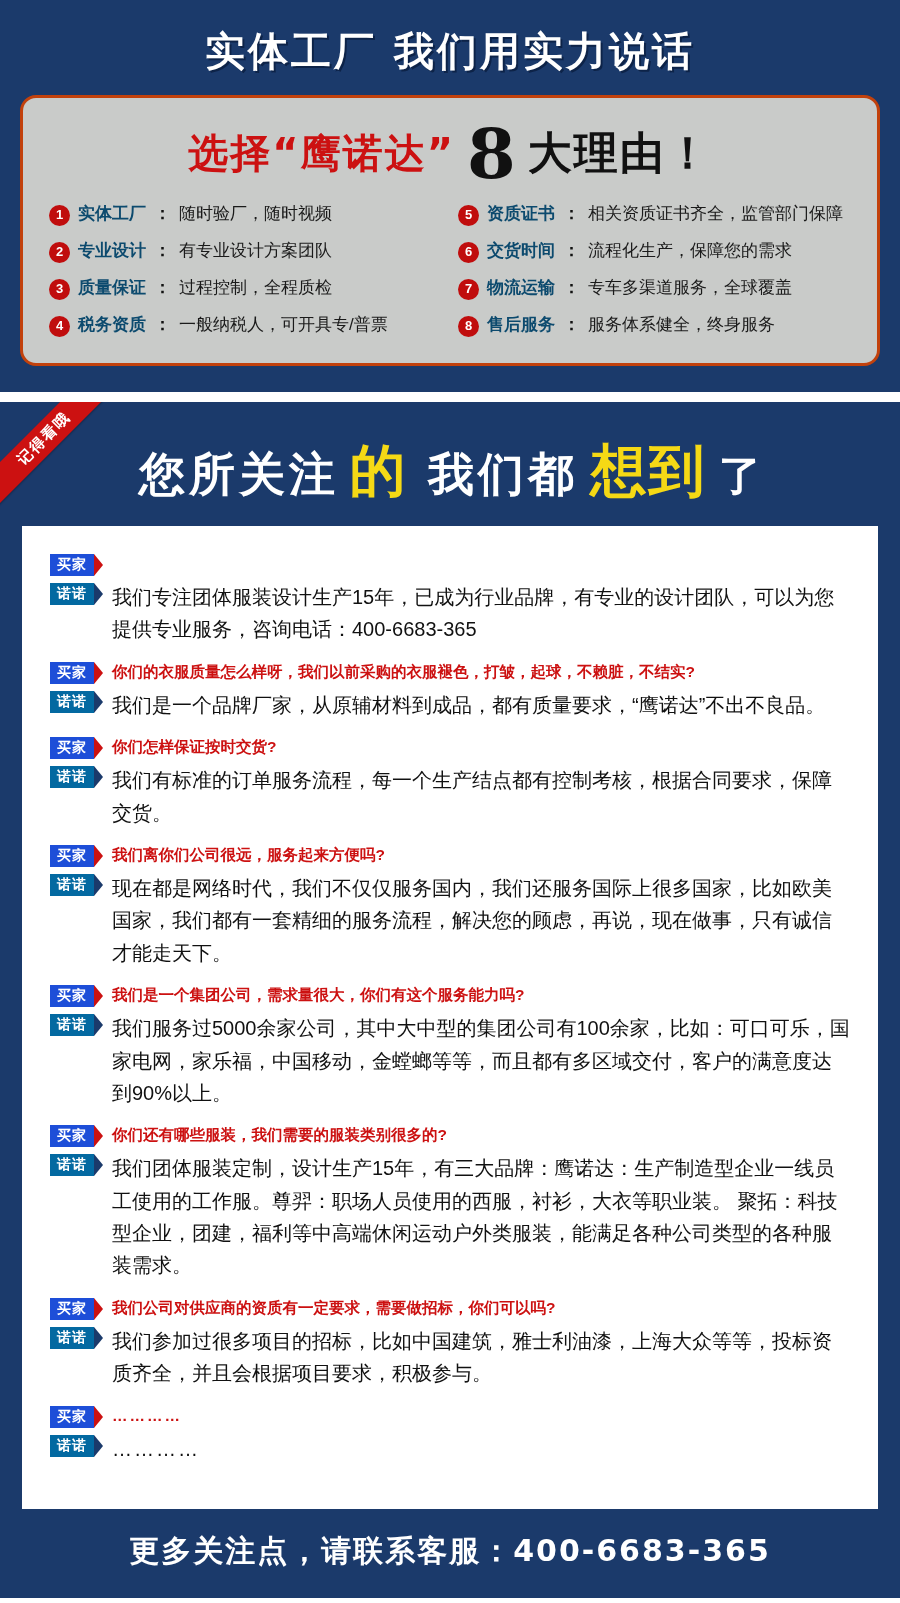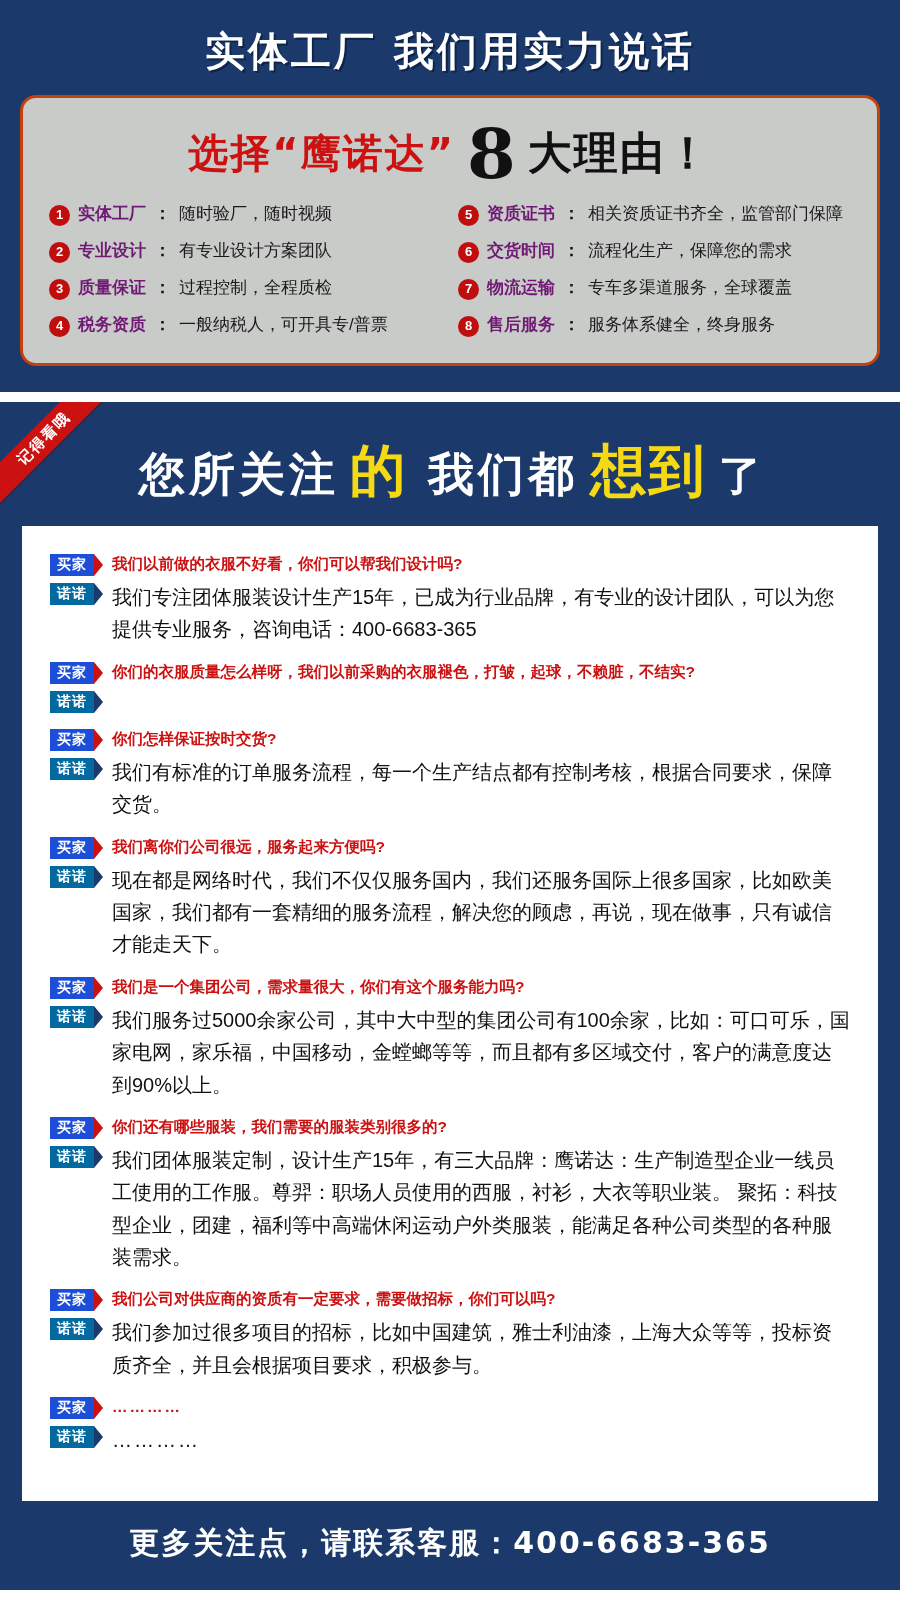--- a/index.html
+++ b/index.html
@@ -84,21 +84,21 @@
     flex: 0 0 auto;
     width: 21px; height: 21px;
     border-radius: 50%;
     background: #c00d0d;
     color: #ffffff;
     font-size: 13px;
     font-weight: bold;
     display: flex; align-items: center; justify-content: center;
     margin-top: 2px;
   }
-  .reason-label { color: #701a75; font-weight: bold; white-space: nowrap; text-align: center; }
+  .reason-label { color: #0c4a6e; font-weight: bold; white-space: nowrap; text-align: center; }
   .reason-sep { color: #111111; font-weight: bold; }
   .reason-text { color: #1a1a1a; }
 
   
   .white-gap { height: 10px; background: #ffffff; }
 
   
   .sec2 {
     background: #1b3a6b;
     padding: 14px 22px 0 22px;
@@ -263,35 +263,35 @@
       <span class="h-white2">我们都</span>
       <span class="h-yellow2">想到</span>
       <span class="h-white3">了</span>
     </div>
 
     <div class="qa-card">
 
       <div class="qa-block">
         <div class="qa-line">
           <span class="tag buyer">买家</span>
-          <span class="q-text">我们以前做的衣服不好看，你们可以帮我们设计吗?</span>
         </div>
         <div class="qa-line">
           <span class="tag seller">诺诺</span>
           <span class="a-text">我们专注团体服装设计生产15年，已成为行业品牌，有专业的设计团队，可以为您提供专业服务，咨询电话：400-6683-365</span>
         </div>
       </div>
 
       <div class="qa-block">
         <div class="qa-line">
           <span class="tag buyer">买家</span>
           <span class="q-text">你们的衣服质量怎么样呀，我们以前采购的衣服褪色，打皱，起球，不赖脏，不结实?</span>
         </div>
         <div class="qa-line">
           <span class="tag seller">诺诺</span>
+          <span class="a-text">我们是一个品牌厂家，从原辅材料到成品，都有质量要求，“鹰诺达”不出不良品。</span>
         </div>
       </div>
 
       <div class="qa-block">
         <div class="qa-line">
           <span class="tag buyer">买家</span>
           <span class="q-text">你们怎样保证按时交货?</span>
         </div>
         <div class="qa-line">
           <span class="tag seller">诺诺</span>

